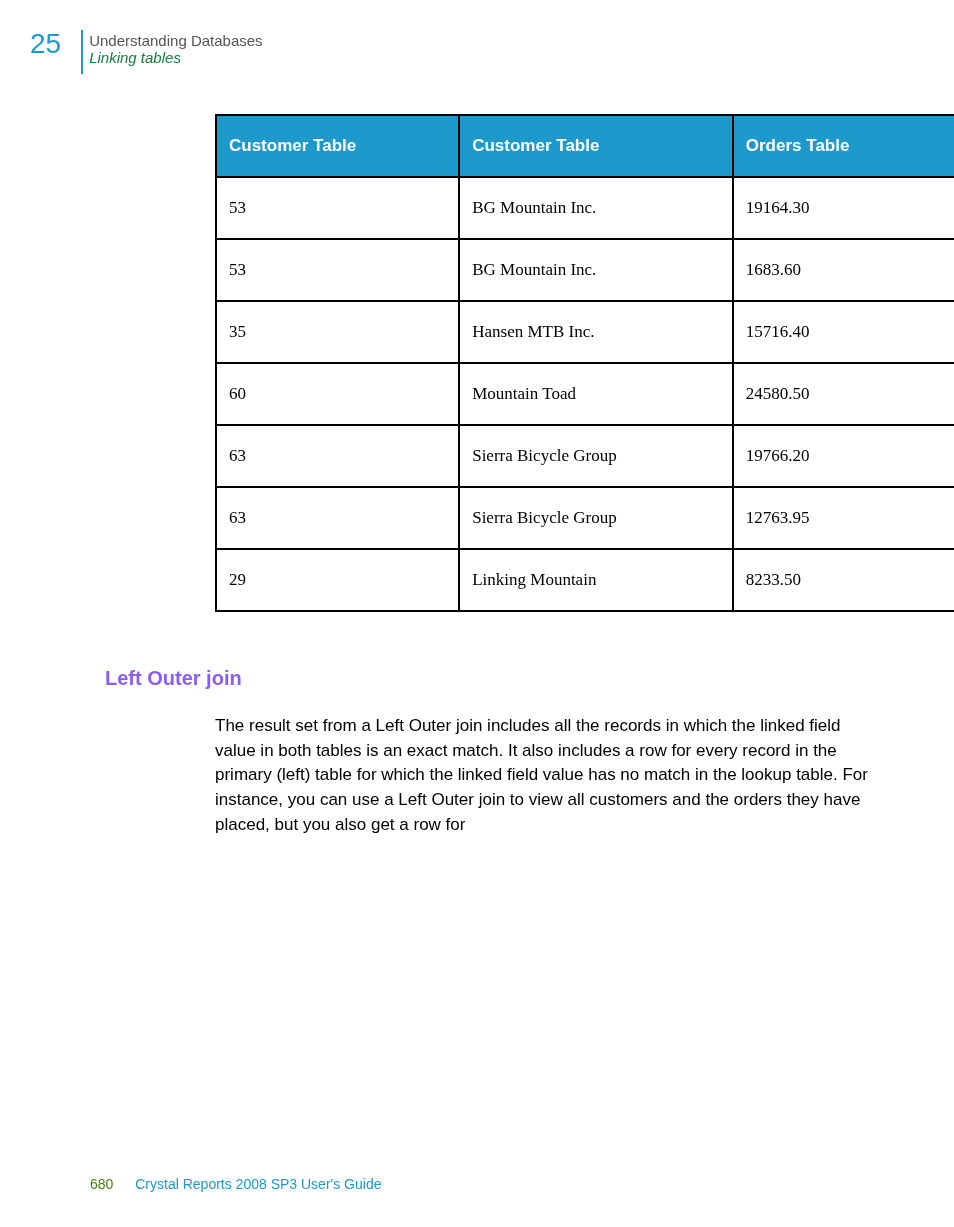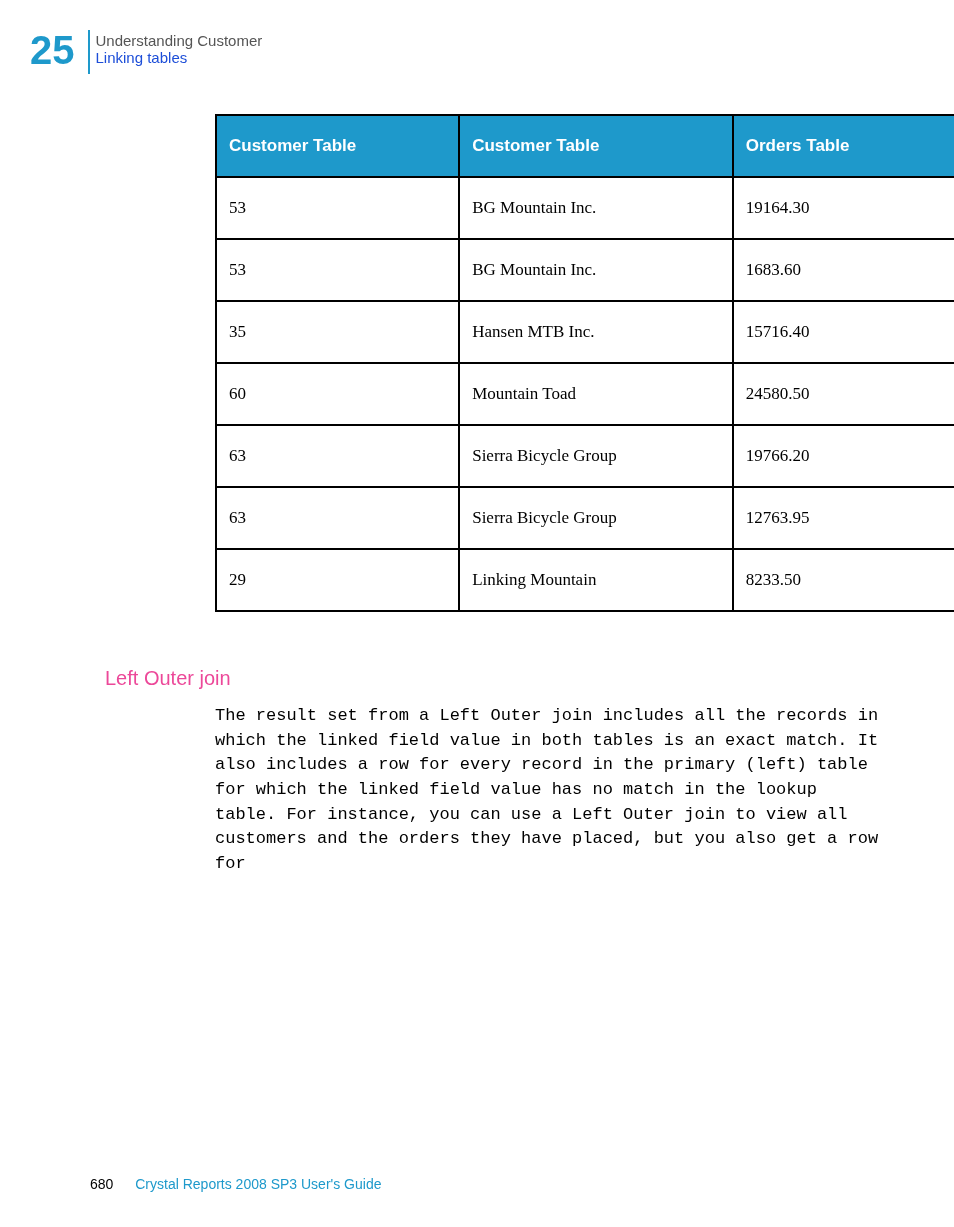--- a/index.html
+++ b/index.html
@@ -14,45 +14,46 @@
       height: 1227px;
       position: relative;
       padding: 30px 60px 30px 30px;
     }
     .header-area {
       display: flex;
       align-items: flex-start;
       margin-bottom: 40px;
     }
     .chapter-num {
-      font-size: 40px;
-      font-weight: bold;
+      font-size: 28px;
+      font-weight: normal;
       color: #1e99cb;
       line-height: 1;
-      margin-right: 13px;
+      margin-right: 20px;
     }
     .header-divider {
       width: 2px;
       background: #1e99cb;
       height: 44px;
       margin-right: 6px;
     }
     .header-text {
       display: flex;
       flex-direction: column;
       justify-content: flex-start;
       padding-top: 2px;
     }
     .chapter-title {
       font-size: 15px;
       color: #555;
     }
     .section-title {
       font-size: 15px;
-      color: #1d4ed8;
+      font-style: italic;
+      color: #15803d;
     }
     .table-wrap {
       margin-left: 185px;
       width: 762px;
     }
     table {
       border-collapse: collapse;
       width: 100%;
       border: 2px solid #000;
     }
@@ -69,57 +70,56 @@
       font-weight: bold;
     }
     td {
       color: #000;
       font-family: Liberation Serif, serif;
     }
     .col1 { width: 32%; }
     .col2 { width: 36%; }
     .col3 { width: 32%; }
     .section-heading {
-      color: #ec4899;
+      color: #8b5cf6;
       font-size: 20px;
-      font-weight: normal;
+      font-weight: bold;
       margin-top: 55px;
-      margin-bottom: 14px;
+      margin-bottom: 24px;
       margin-left: 75px;
     }
     .body-text {
       margin-left: 185px;
       font-size: 17px;
       line-height: 1.45;
       color: #000;
       width: 670px;
-      font-family: Liberation Mono, monospace;
     }
     .footer {
       position: absolute;
       bottom: 35px;
       left: 90px;
       font-size: 14px;
     }
     .footer-page {
-      color: #000000;
+      color: #4d7c0f;
       margin-right: 18px;
     }
     .footer-title {
       color: #1e99cb;
     }
   </style>
 </head>
 <body>
 
 <div class="header-area">
   <div class="chapter-num">25</div>
   <div class="header-divider"></div>
   <div class="header-text">
-    <div class="chapter-title">Understanding Customer</div>
+    <div class="chapter-title">Understanding Databases</div>
     <div class="section-title">Linking tables</div>
   </div>
 </div>
 
 <div class="table-wrap">
   <table>
     <thead>
       <tr>
         <th class="col1">Customer Table</th>
         <th class="col2">Customer Table</th>

